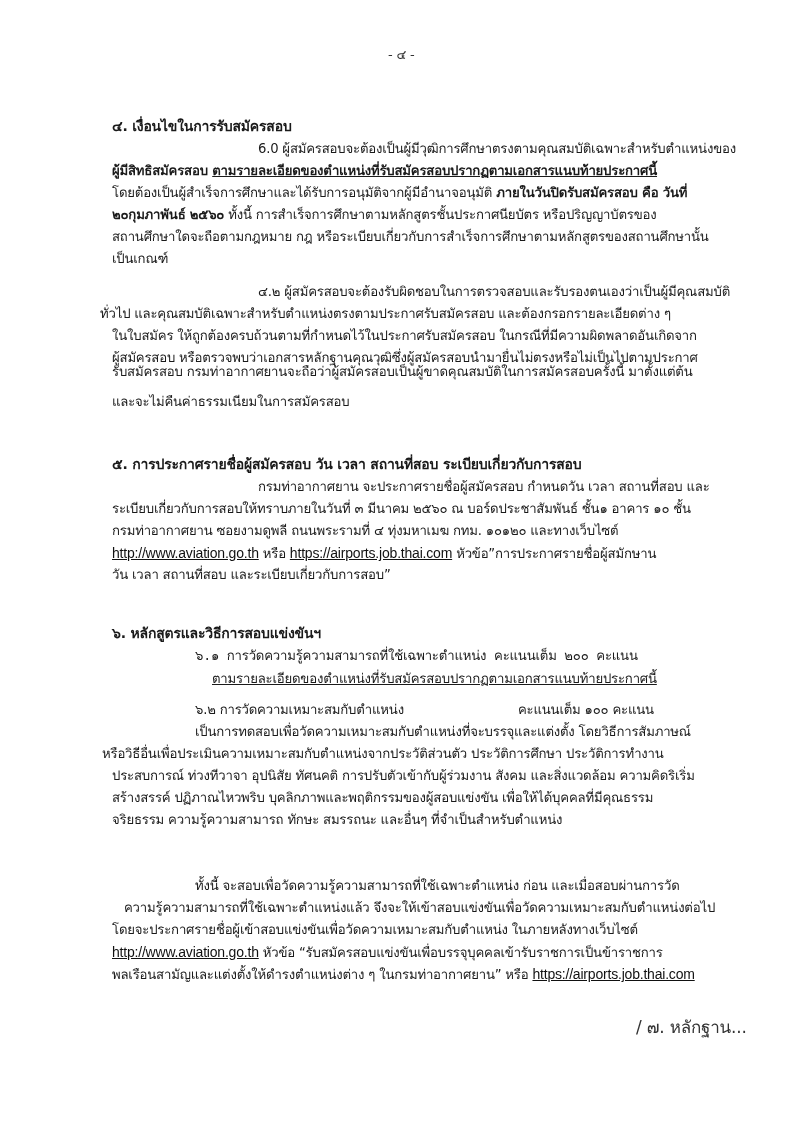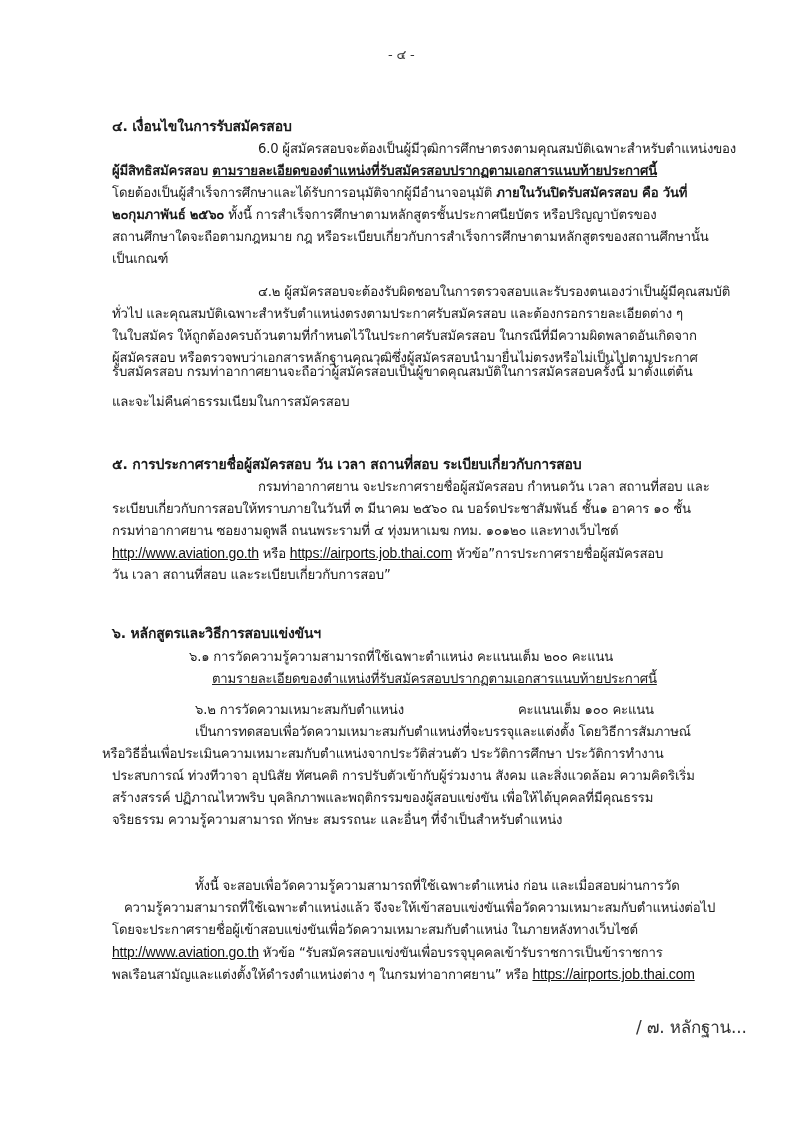--- a/index.html
+++ b/index.html
@@ -36,37 +36,37 @@
 <div class="line" style="left:112px; top:183px;">
   <span>โดยต้องเป็นผู้สำเร็จการศึกษาและได้รับการอนุมัติจากผู้มีอำนาจอนุมัติ </span><span class="b">ภายในวันปิดรับสมัครสอบ คือ วันที่</span>
 </div>
 <div class="line" style="left:112px; top:205px;">
   <span class="b">๒๐กุมภาพันธ์ ๒๕๖๐</span><span> ทั้งนี้ การสำเร็จการศึกษาตามหลักสูตรชั้นประกาศนียบัตร หรือปริญญาบัตรของ</span>
 </div>
 <div class="line" style="left:112px; top:227px;">สถานศึกษาใดจะถือตามกฎหมาย กฎ หรือระเบียบเกี่ยวกับการสำเร็จการศึกษาตามหลักสูตรของสถานศึกษานั้น</div>
 <div class="line" style="left:112px; top:249px;">เป็นเกณฑ์</div>
 
 <div class="line" style="left:258px; top:282px;">๔.๒ ผู้สมัครสอบจะต้องรับผิดชอบในการตรวจสอบและรับรองตนเองว่าเป็นผู้มีคุณสมบัติ</div>
-<div class="line" style="left:112px; top:304px;">ทั่วไป  และคุณสมบัติเฉพาะสำหรับตำแหน่งตรงตามประกาศรับสมัครสอบ และต้องกรอกรายละเอียดต่าง  ๆ</div>
+<div class="line" style="left:100px; top:304px;">ทั่วไป  และคุณสมบัติเฉพาะสำหรับตำแหน่งตรงตามประกาศรับสมัครสอบ และต้องกรอกรายละเอียดต่าง  ๆ</div>
 <div class="line" style="left:112px; top:326px;">ในใบสมัคร  ให้ถูกต้องครบถ้วนตามที่กำหนดไว้ในประกาศรับสมัครสอบ ในกรณีที่มีความผิดพลาดอันเกิดจาก</div>
 <div class="line" style="left:112px; top:348px;">ผู้สมัครสอบ หรือตรวจพบว่าเอกสารหลักฐานคุณวุฒิซึ่งผู้สมัครสอบนำมายื่นไม่ตรงหรือไม่เป็นไปตามประกาศ</div>
 <div class="line" style="left:112px; top:362px;">รับสมัครสอบ กรมท่าอากาศยานจะถือว่าผู้สมัครสอบเป็นผู้ขาดคุณสมบัติในการสมัครสอบครั้งนี้ มาตั้งแต่ต้น</div>
 <div class="line" style="left:112px; top:392px;">และจะไม่คืนค่าธรรมเนียมในการสมัครสอบ</div>
 
 <div class="line heading" style="left:112px; top:454px;">๕. การประกาศรายชื่อผู้สมัครสอบ วัน เวลา สถานที่สอบ ระเบียบเกี่ยวกับการสอบ</div>
 <div class="line" style="left:258px; top:477px;">กรมท่าอากาศยาน จะประกาศรายชื่อผู้สมัครสอบ  กำหนดวัน  เวลา  สถานที่สอบ  และ</div>
 <div class="line" style="left:112px; top:499px;">ระเบียบเกี่ยวกับการสอบให้ทราบภายในวันที่ ๓ มีนาคม ๒๕๖๐ ณ บอร์ดประชาสัมพันธ์ ชั้น๑ อาคาร ๑๐ ชั้น</div>
 <div class="line" style="left:112px; top:521px;">กรมท่าอากาศยาน  ซอยงามดูพลี  ถนนพระรามที่  ๔  ทุ่งมหาเมฆ  กทม.  ๑๐๑๒๐ และทางเว็บไซต์</div>
 <div class="line" style="left:112px; top:543px;">
-  <a class="link">http://www.aviation.go.th</a><span> หรือ </span><a class="link">https://airports.job.thai.com</a><span> หัวข้อ”การประกาศรายชื่อผู้สมัครสอบ</span>
+  <a class="link">http://www.aviation.go.th</a><span> หรือ </span><a class="link">https://airports.job.thai.com</a><span> หัวข้อ”การประกาศรายชื่อผู้สมักษาน</span>
 </div>
 <div class="line" style="left:112px; top:565px;">วัน เวลา สถานที่สอบ  และระเบียบเกี่ยวกับการสอบ”</div>
 
 <div class="line heading" style="left:112px; top:623px;">๖. หลักสูตรและวิธีการสอบแข่งขันฯ</div>
-<div class="line" style="left:189px; top:647px;">๖.๑  การวัดความรู้ความสามารถที่ใช้เฉพาะตำแหน่ง คะแนนเต็ม  ๒๐๐  คะแนน</div>
+<div class="line" style="left:195px; top:647px;font-family:Liberation Mono, monospace;">๖.๑  การวัดความรู้ความสามารถที่ใช้เฉพาะตำแหน่ง คะแนนเต็ม  ๒๐๐  คะแนน</div>
 <div class="line u" style="left:212px; top:669px;">ตามรายละเอียดของตำแหน่งที่รับสมัครสอบปรากฏตามเอกสารแนบท้ายประกาศนี้</div>
 
 <div class="line" style="left:195px; top:700px;">๖.๒  การวัดความเหมาะสมกับตำแหน่ง</div>
 <div class="line" style="left:518px; top:700px;">คะแนนเต็ม  ๑๐๐  คะแนน</div>
 <div class="line" style="left:195px; top:722px;">เป็นการทดสอบเพื่อวัดความเหมาะสมกับตำแหน่งที่จะบรรจุและแต่งตั้ง  โดยวิธีการสัมภาษณ์</div>
 <div class="line" style="left:102px; top:744px;">หรือวิธีอื่นเพื่อประเมินความเหมาะสมกับตำแหน่งจากประวัติส่วนตัว ประวัติการศึกษา ประวัติการทำงาน</div>
 <div class="line" style="left:112px; top:766px;">ประสบการณ์ ท่วงทีวาจา อุปนิสัย ทัศนคติ การปรับตัวเข้ากับผู้ร่วมงาน สังคม และสิ่งแวดล้อม ความคิดริเริ่ม</div>
 <div class="line" style="left:112px; top:788px;">สร้างสรรค์      ปฏิภาณไหวพริบ บุคลิกภาพและพฤติกรรมของผู้สอบแข่งขัน เพื่อให้ได้บุคคลที่มีคุณธรรม</div>
 <div class="line" style="left:112px; top:810px;">จริยธรรม ความรู้ความสามารถ ทักษะ สมรรถนะ  และอื่นๆ ที่จำเป็นสำหรับตำแหน่ง</div>
 

